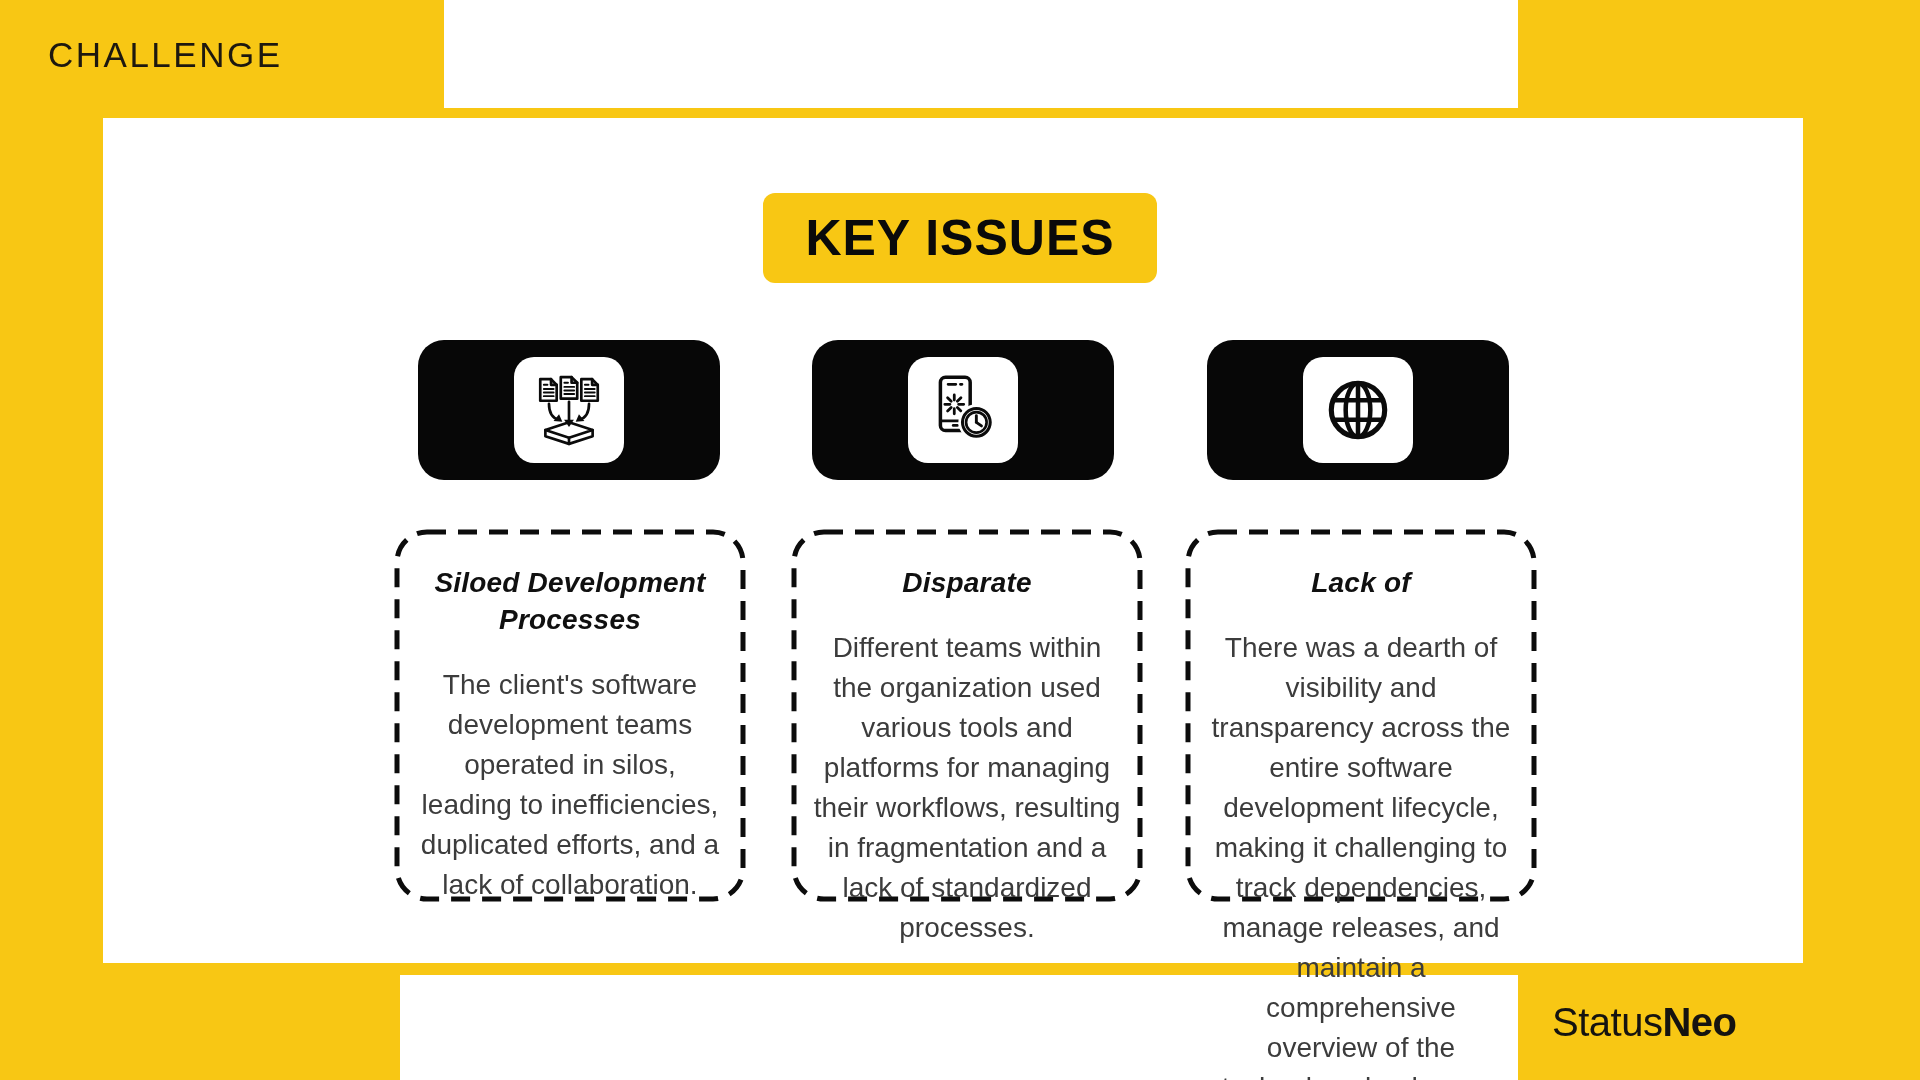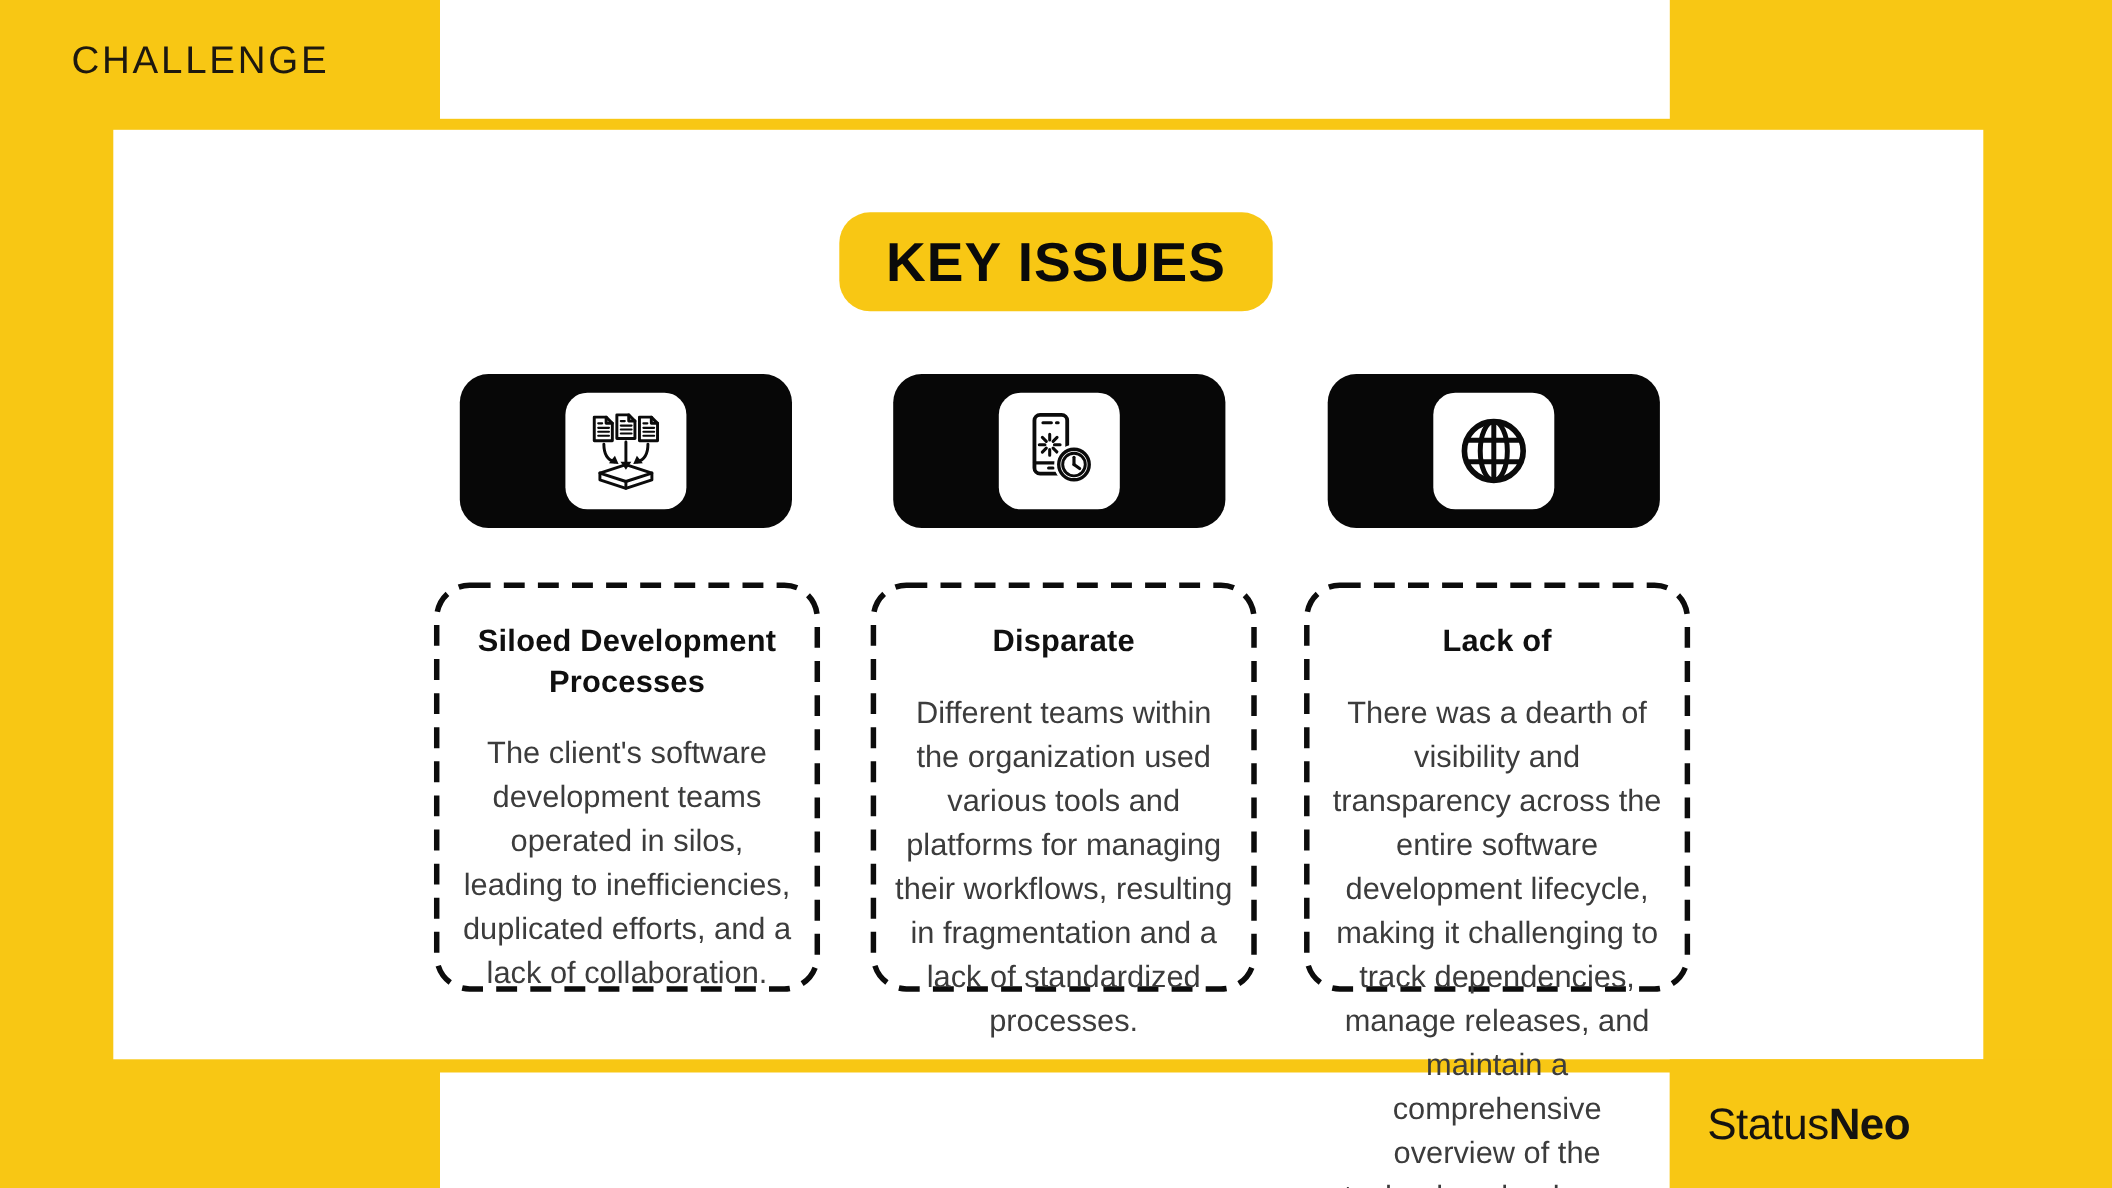--- a/index.html
+++ b/index.html
@@ -11,46 +11,46 @@
     overflow:hidden;
   }
   .abs { position:absolute; }
 
   
   .white-tab-top    { left:400px; top:0;      width:1118px; height:108px; background:#ffffff; }
   .white-tab-bottom { left:400px; top:975px;  width:1118px; height:105px; background:#ffffff; }
   .content          { left:103px; top:118px;  width:1700px; height:845px; background:#ffffff; }
 
   
-  .challenge { left:0; top:0; width:400px; height:110px; background:#F8C714;
-               display:flex; align-items:center; padding-left:65px; }
+  .challenge { left:0; top:0; width:444px; height:110px; background:#F8C714;
+               display:flex; align-items:center; padding-left:48px; }
   .challenge span { font-size:35px; letter-spacing:2.5px; color:#1d180f; font-weight:400; }
 
   
   .badge { left:763px; top:193px; width:394px; height:90px; background:#F8C714;
-           border-radius:28px; display:flex; align-items:center; justify-content:center; }
+           border-radius:12px; display:flex; align-items:center; justify-content:center; }
   .badge span { font-size:50px; font-weight:800; letter-spacing:1px; color:#0a0a0a; }
 
   
   .icon-box { top:340px; width:302px; height:140px; background:#070707; border-radius:26px;
               display:flex; align-items:center; justify-content:center; }
   #icon-box-1 { left:418px; }
   #icon-box-2 { left:812px; }
   #icon-box-3 { left:1207px; }
   .icon-tile { width:110px; height:106px; background:#ffffff; border-radius:20px;
                display:flex; align-items:center; justify-content:center; }
 
   
   .card { top:529px; width:352px; height:373px; padding:36px 22px 0; text-align:center; }
   #card-1 { left:394px; }
   #card-2 { left:791px; }
   #card-3 { left:1185px; }
   .card .frame { position:absolute; left:0; top:0; }
   .card-title { position:relative; font-size:28px; font-weight:700; color:#101010;
-                line-height:1.32; letter-spacing:0.2px; }
+                line-height:1.32; letter-spacing:0.2px;font-style:italic; }
   .card-title span { display:block; }
   .card-body { position:relative; font-size:28px; color:#3c3c3c; line-height:1.43;
                margin:26px auto 0; max-width:308px; }
 
   
   .brand-block { left:1518px; top:963px; width:402px; height:117px; background:#F8C714; }
   .brand { left:1552px; top:1000px; font-size:40px; color:#151310; letter-spacing:-0.5px; }
   .brand .bold { font-weight:700; }
 
   svg .stroke { stroke:#0b0b0b; fill:none; stroke-linecap:round; stroke-linejoin:round; }

